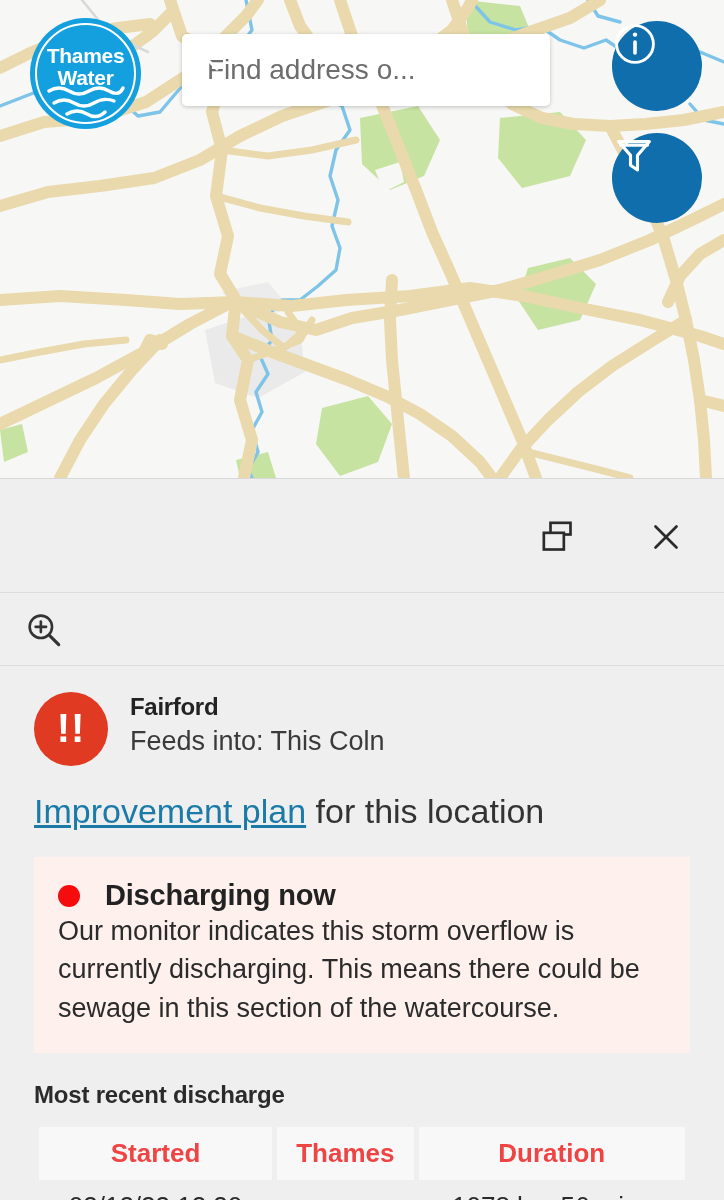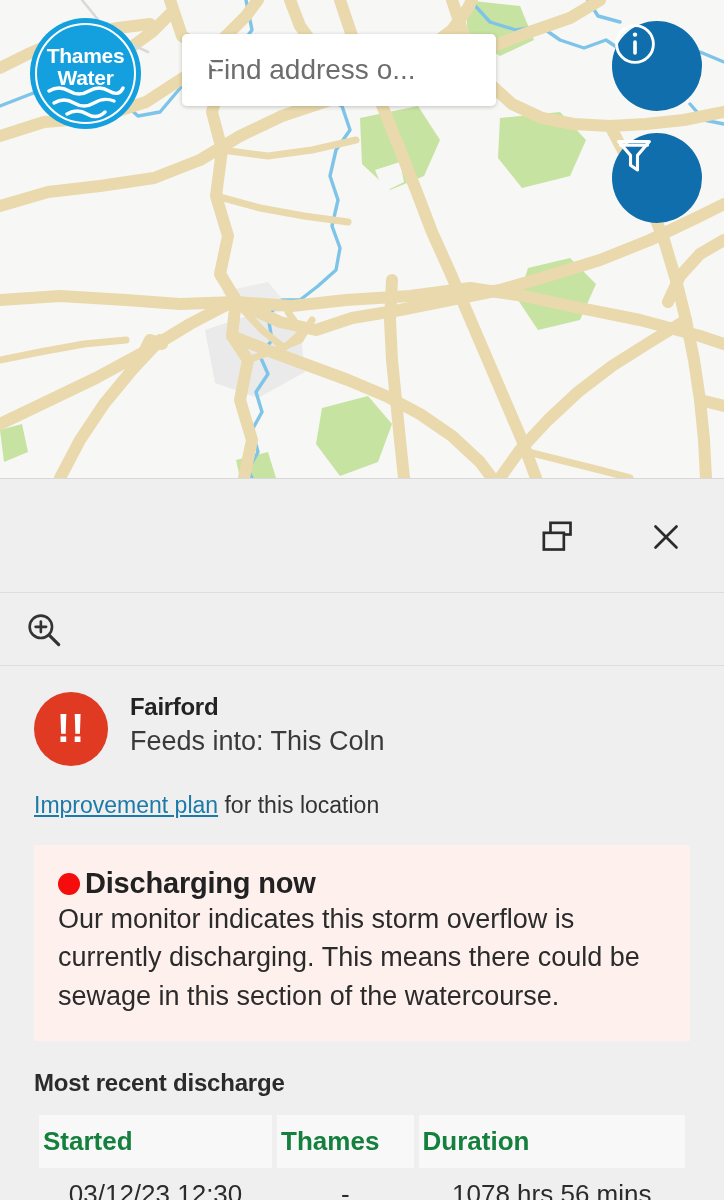--- a/index.html
+++ b/index.html
@@ -30,21 +30,21 @@
   }
   #logo .lt {
     position:relative; color:#fff; font-weight:bold; line-height:1.02;
     text-align:center; font-size:21px; letter-spacing:-0.3px;
     margin-top:-14px;
   }
   #logo .waves { position:absolute; left:17px; top:66px; width:78px; height:36px; }
 
   
   #searchwrap {
-    position:absolute; left:182px; top:34px; width:314px; height:72px;
+    position:absolute; left:182px; top:34px; width:368px; height:72px;
     display:flex; border-radius:5px; overflow:hidden;
     box-shadow:0 1px 4px rgba(0,0,0,.22);
   }
   #searchinput {
     flex:1; border:none; outline:none; background:#fff;
     font-family:"Liberation Sans", sans-serif;
     font-size:28px; color:#4a4a4a; padding:0 0 0 25px;
   }
   #searchinput::placeholder { color:#6d6d6d; }
   #searchbtn {
@@ -104,44 +104,44 @@
     transform:translateY(-1px);
   }
   #titletexts { padding-top:2px; }
   #sitename {
     font-size:24px; font-weight:bold; color:#222; line-height:1.22;
     letter-spacing:-0.3px;
   }
   #feedsinto { font-size:27px; color:#3a3a3a; line-height:1.3; margin-top:3px; }
 
   
-  #planline { margin-top:26px; font-size:23px; color:#333; }
+  #planline { margin-top:26px; font-size:34px; color:#333; }
   #planlink {
     color:#1b7aa8; text-decoration:underline; cursor:pointer;
   }
 
   
   #alertbox {
     margin-top:26px; width:656px; background:#fdf0ed;
     padding:22px 24px 26px 24px;
   }
-  #alerthead { display:flex; align-items:center; gap:5px; }
+  #alerthead { display:flex; align-items:center; gap:25px; }
   #alertdot { width:22px; height:22px; border-radius:50%; background:#f50c0c; flex:0 0 auto; }
   #alerttitle { font-size:29px; font-weight:bold; color:#222; letter-spacing:-0.2px; }
   #alertbody { font-size:27px; color:#2b2b2b; line-height:1.42; }
 
   
   #recenthead {
     margin-top:28px; font-size:24px; font-weight:bold; color:#2b2b2b;
     letter-spacing:-0.2px;
   }
   #dischargetable { margin-top:18px; width:656px; border-collapse:separate; border-spacing:5px 0; }
   #dischargetable th {
-    background:#f8f8f8; color:#15803d; font-size:26px; font-weight:bold;
-    padding:11px 4px; text-align:left;
+    background:#f8f8f8; color:#ef4444; font-size:26px; font-weight:bold;
+    padding:11px 4px; text-align:center;
   }
   #dischargetable td {
     color:#2b2b2b; font-size:26px; padding:11px 4px; text-align:center;
     background:transparent;
   }
 </style>
 </head>
 <body>
 
 <div id="app">

